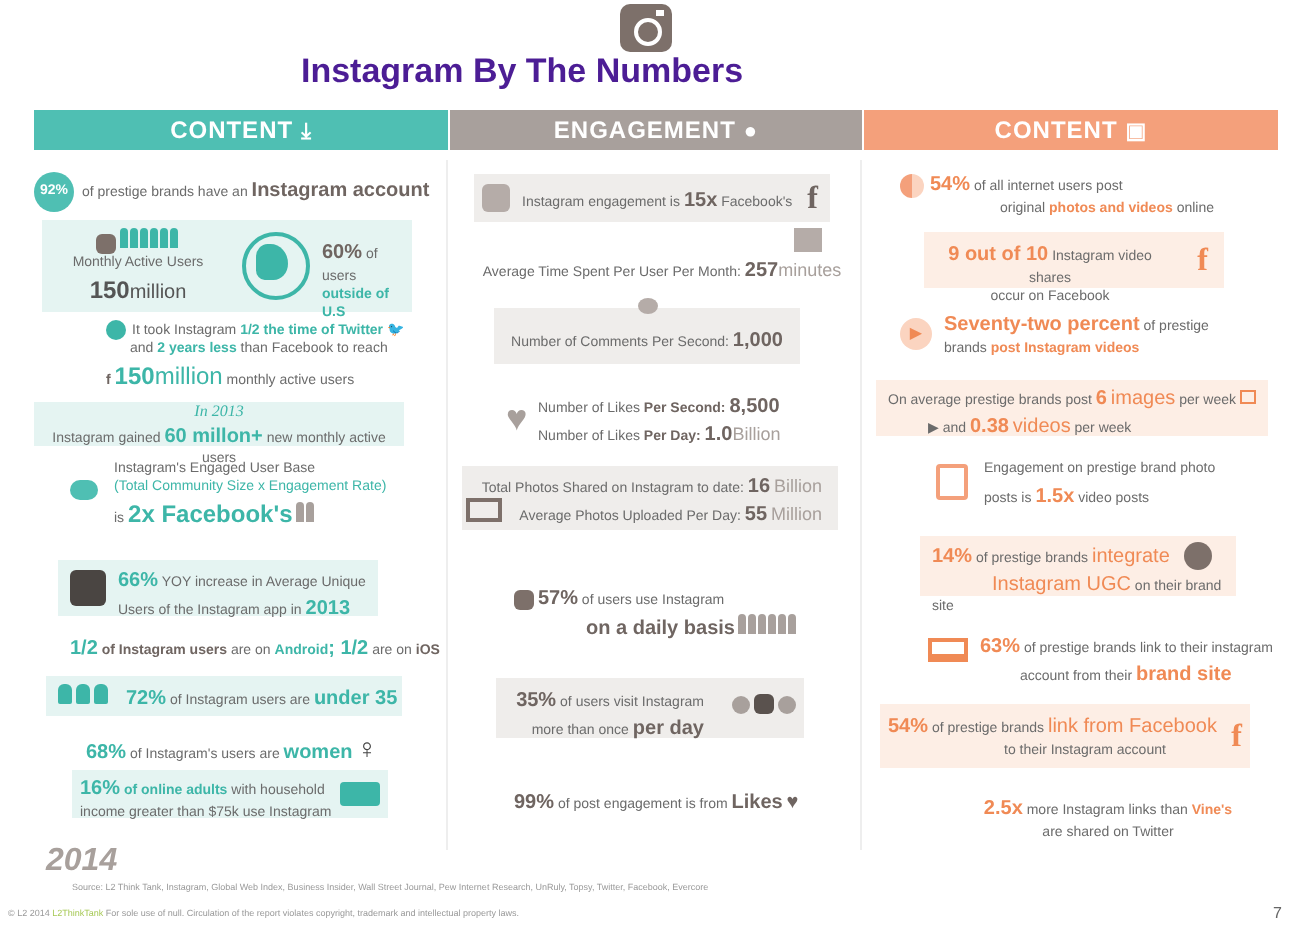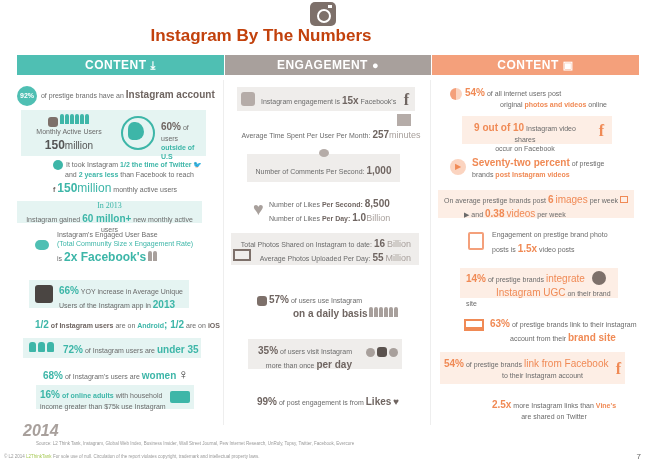--- a/index.html
+++ b/index.html
@@ -2,21 +2,21 @@
 <html><head>
 <meta charset="utf-8">
 <style>
   * { box-sizing: border-box; margin: 0; padding: 0; }
   html, body { width: 649px; height: 465px; background: #ffffff; overflow: hidden; }
   body { font-family: "Liberation Sans", sans-serif; color: #6b6b6b; position: relative; }
 
   .logo { position: absolute; left: 310px; top: 2px; width: 26px; height: 24px; background: #7d706a; border-radius: 5px; }
   .logo::before { content: ""; position: absolute; left: 7px; top: 7px; width: 10px; height: 10px; border: 2px solid #fff; border-radius: 50%; }
   .logo::after { content: ""; position: absolute; right: 4px; top: 3px; width: 4px; height: 3px; background: #fff; }
-  .title { position: absolute; left: 0; width: 522px; top: 26px; text-align: center; font-size: 17px; font-weight: bold; color: #c2410c; }
+  .title { position: absolute; left: 0; width: 522px; top: 26px; text-align: center; font-size: 17px; font-weight: bold; color: #4c1d95; }
 
   .colhead { position: absolute; top: 55px; height: 20px; color: #fff; font-weight: bold; font-size: 12px; text-align: center; line-height: 20px; letter-spacing: 0.5px; }
   .h-adopt { left: 17px; width: 207px; background: #4fbfb3; }
   .h-eng { left: 225px; width: 206px; background: #a8a09c; }
   .h-cont { left: 432px; width: 207px; background: #f4a07b; }
   .hicon { display: inline-block; margin-left: 4px; font-size: 11px; }
 
   .col { position: absolute; top: 80px; height: 345px; }
   .c1 { left: 17px; width: 207px; border-right: 1px solid #eee; }
   .c2 { left: 225px; width: 206px; border-right: 1px solid #eee; }
@@ -95,21 +95,21 @@
     </div>
   </div>
 
   <div class="blk" style="left:36px;top:80px;width:170px;">
     <span class="clock"></span><span>It took Instagram</span> <b class="teal-b">1/2 the time of Twitter</b> <span class="teal">🐦</span><br>
     <span style="margin-left:12px;">and</span> <b class="teal-b">2 years less</b> <span>than Facebook to reach</span><br>
     <span style="color:#6f6561;font-weight:bold;">f</span> <b class="teal-b bigger">150</b><span class="teal bigger">million</span> <span>monthly active users</span>
   </div>
 
   <div class="blk lt-teal" style="left:0;top:121px;width:185px;height:22px;text-align:center;">
-    <div style="font-family:'Liberation Serif',serif;font-size:8px;color:#3db6a8;">In 2013</div>
+    <div style="font-family:'Liberation Serif',serif;font-style:italic;font-size:8px;color:#3db6a8;">In 2013</div>
     <span>Instagram gained</span> <b class="teal-b big">60 millon+</b> <span>new monthly active users</span>
   </div>
 
   <div class="blk" style="left:18px;top:150px;width:180px;">
     <span style="position:absolute;left:0;top:10px;width:14px;height:10px;background:#4fbfb3;border-radius:5px;"></span>
     <div style="margin-left:22px;">
       <div>Instagram's Engaged User Base</div>
       <div class="teal">(Total Community Size x Engagement Rate)</div>
       <div><span>is</span> <b class="teal-b bigger">2x Facebook's</b> <span><i class="gperson"></i><i class="gperson"></i></span></div>
     </div>

